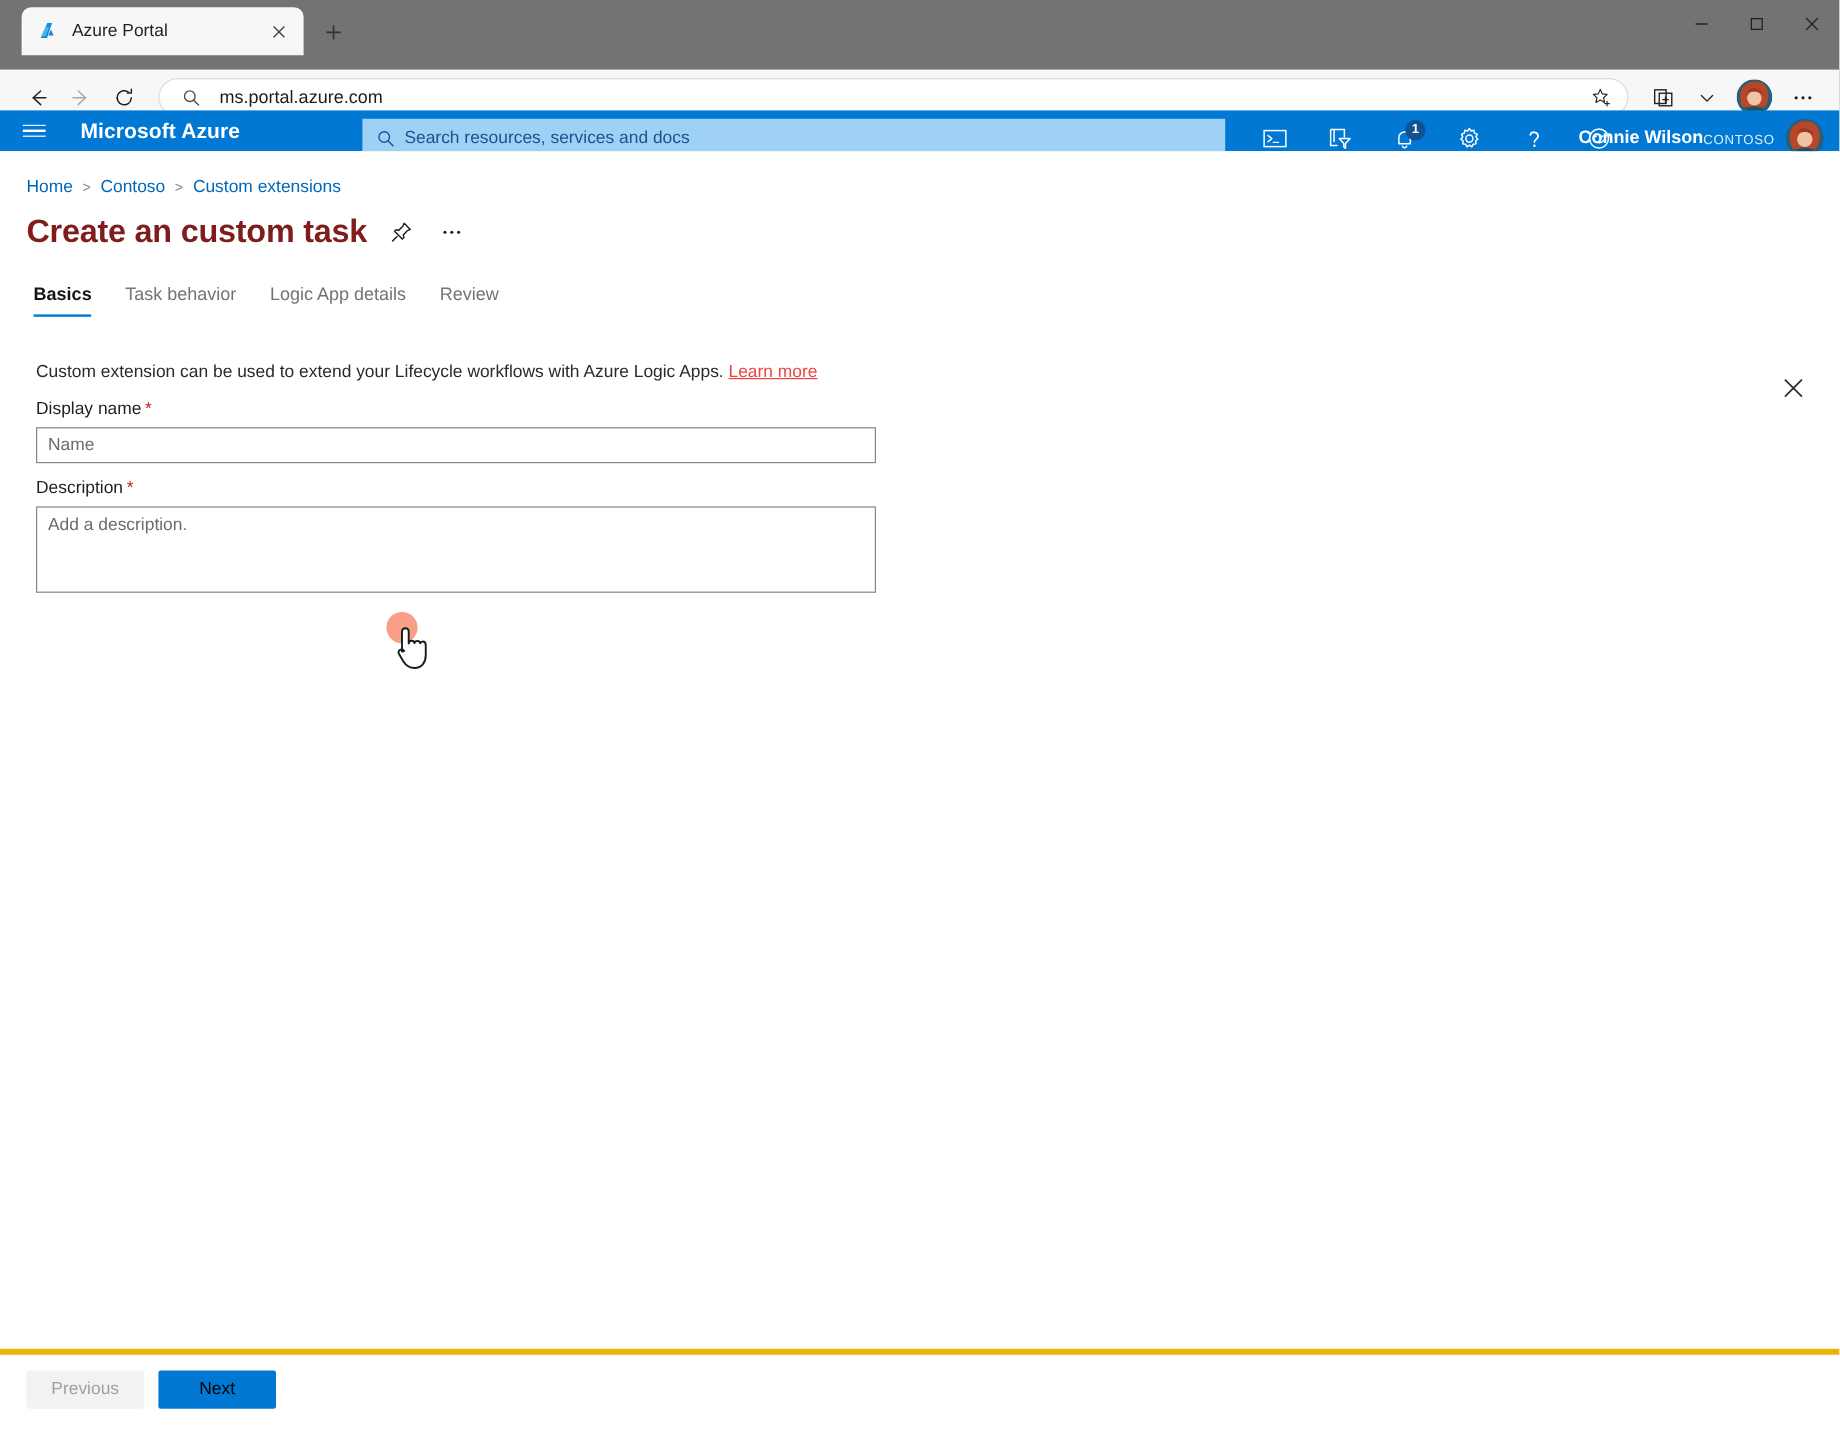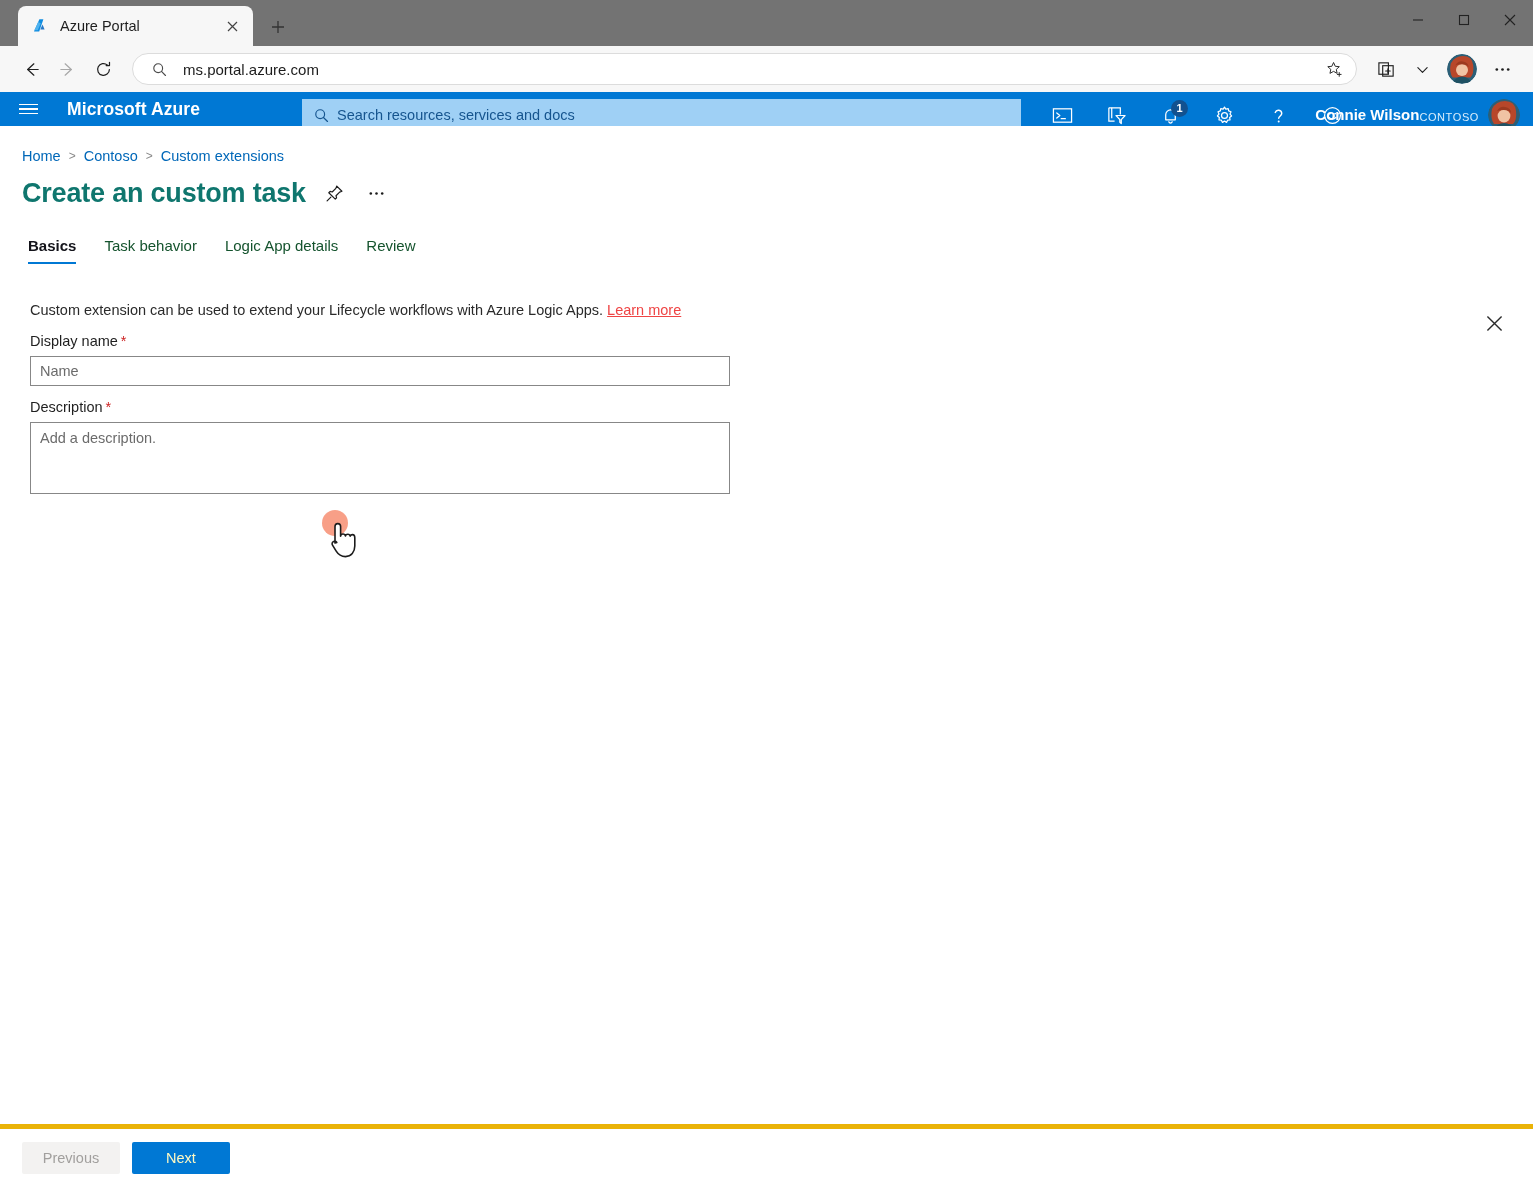--- a/index.html
+++ b/index.html
@@ -93,20 +93,21 @@
   }
 
   .toolbar {
     height: 46px;
     background: #f7f7f7;
     display: flex;
     align-items: center;
     padding: 0 14px;
     box-sizing: border-box;
     gap: 2px;
+    margin-top: 12px;
   }
   .nav-btn {
     width: 34px;
     height: 34px;
     display: flex;
     align-items: center;
     justify-content: center;
     border-radius: 4px;
     color: #202020;
     flex: 0 0 34px;
@@ -325,21 +326,21 @@
 
   .blade-title-row {
     display: flex;
     align-items: center;
     padding: 14px 0 0 22px;
     gap: 16px;
   }
   .blade-title {
     font-size: 27px;
     font-weight: 600;
-    color: #0f766e;
+    color: #7f1d1d;
     white-space: nowrap;
     letter-spacing: -0.2px;
   }
   .title-action {
     width: 26px;
     height: 26px;
     display: flex;
     align-items: center;
     justify-content: center;
     color: #1b1b1b;
@@ -357,21 +358,21 @@
   }
 
   .tabs-row {
     display: flex;
     align-items: flex-end;
     padding: 28px 0 0 28px;
     gap: 0;
   }
   .pivot-tab {
     font-size: 15px;
-    color: #14532d;
+    color: #737373;
     padding: 0 14px 10px 14px;
     position: relative;
     white-space: nowrap;
   }
   .pivot-tab:first-child { padding-left: 0; }
   .pivot-tab.active {
     color: #13131a;
     font-weight: 700;
   }
   .pivot-underline {
@@ -459,21 +460,21 @@
     border-radius: 2px;
     cursor: pointer;
     padding: 0 14px;
   }
   .btn-secondary {
     background: #f3f2f1;
     color: #a19f9d;
   }
   .btn-primary {
     background: #0078d4;
-    color: #fef9c3;
+    color: #000000;
   }
 
   
   .click-dot {
     position: absolute;
     width: 26px;
     height: 26px;
     border-radius: 50%;
     background: #f68a6d;
     opacity: 0.82;

